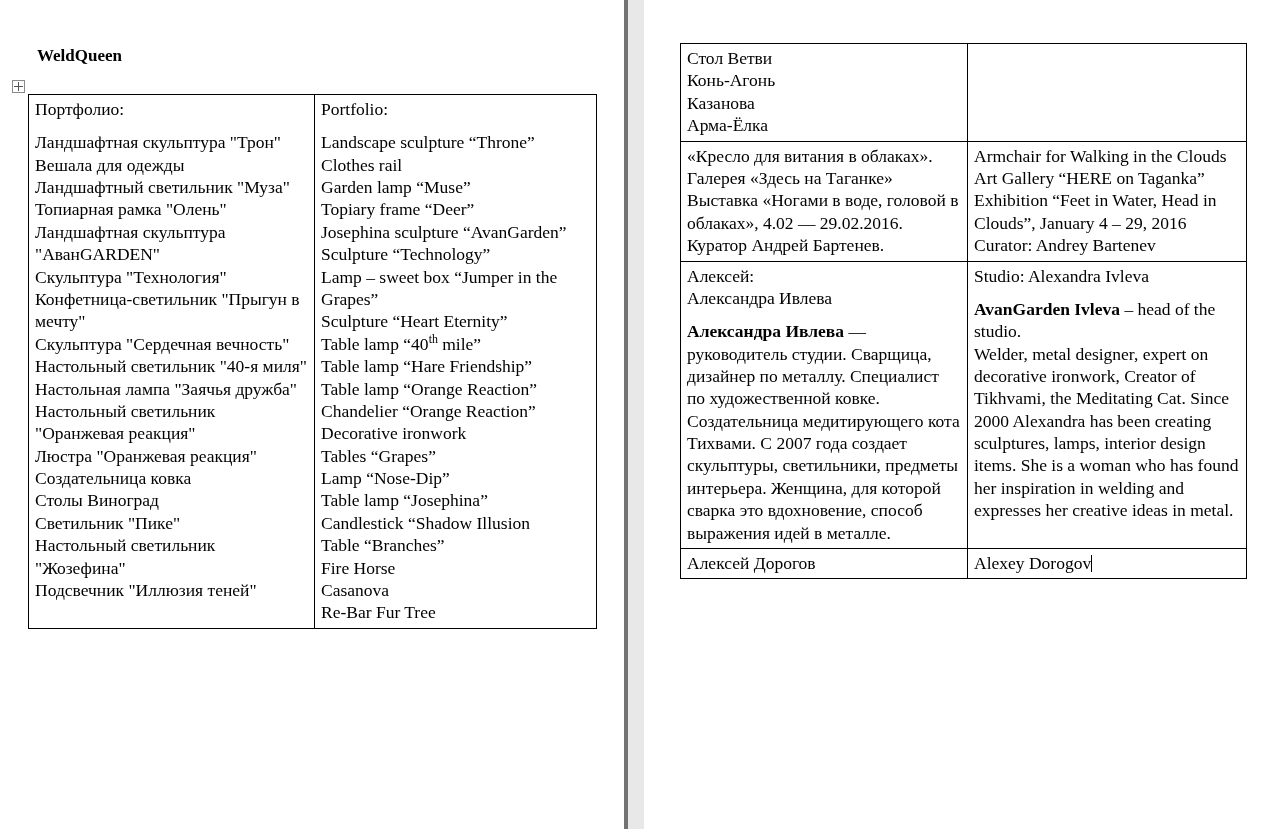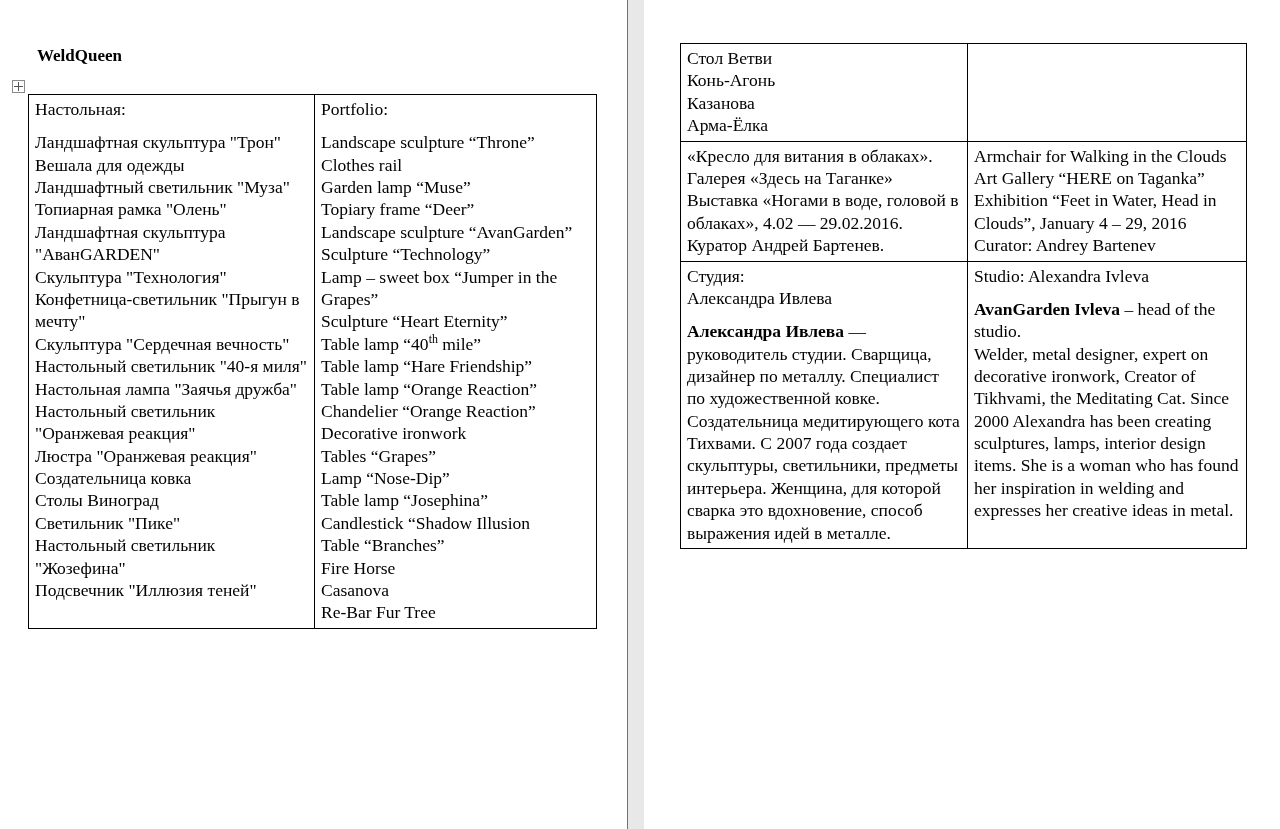--- a/index.html
+++ b/index.html
@@ -20,21 +20,21 @@
     height: 829px;
   }
   
   .page-left {
     position: absolute;
     left: 0;
     top: 0;
     width: 628px;
     height: 829px;
     background: #ffffff;
-    border-right: 1px solid #737373;
+    border-right: 4px solid #737373;
     box-sizing: border-box;
   }
   .gutter {
     position: absolute;
     left: 628px;
     top: 0;
     width: 16px;
     height: 829px;
     background: #e8e8e8;
   }
@@ -144,21 +144,21 @@
     <div class="table-handle"></div>
 
     <table class="doc-table tbl-left">
       <colgroup>
           <col class="c1">
           <col class="c2">
         </colgroup>
       <tbody>
         <tr>
           <td class="cell">
-            <p>Настольная:</p>
+            <p>Портфолио:</p>
             <p class="blank-line"></p>
             <p>Ландшафтная скульптура "Трон"</p>
             <p>Вешала для одежды</p>
             <p>Ландшафтный светильник "Муза"</p>
             <p>Топиарная рамка "Олень"</p>
             <p>Ландшафтная скульптура "АванGARDEN"</p>
             <p>Скульптура "Технология"</p>
             <p>Конфетница-светильник "Прыгун в мечту"</p>
             <p>Скульптура "Сердечная вечность"</p>
             <p>Настольный светильник "40-я миля"</p>
@@ -171,21 +171,21 @@
             <p>Настольный светильник "Жозефина"</p>
             <p>Подсвечник "Иллюзия теней"</p>
           </td>
           <td class="cell">
             <p>Portfolio:</p>
             <p class="blank-line"></p>
             <p>Landscape sculpture “Throne”</p>
             <p>Clothes rail</p>
             <p>Garden lamp “Muse”</p>
             <p>Topiary frame “Deer”</p>
-            <p>Landscape sculpture “AvanGarden”</p>
+            <p>Josephina sculpture “AvanGarden”</p>
             <p>Sculpture “Technology”</p>
             <p>Lamp – sweet box “Jumper in the Grapes”</p>
             <p>Sculpture “Heart Eternity”</p>
             <p>Table lamp “40<sup>th</sup> mile”</p>
             <p>Table lamp “Hare Friendship”</p>
             <p>Table lamp “Orange Reaction”</p>
             <p>Chandelier  “Orange Reaction”</p>
             <p>Decorative ironwork</p>
             <p>Tables “Grapes”</p>
             <p>Lamp “Nose-Dip”</p>
@@ -225,29 +225,37 @@
           </td>
           <td class="cell">
             <p>Armchair for Walking in the Clouds</p>
             <p>Art Gallery “HERE on Taganka”</p>
             <p>Exhibition “Feet in Water, Head in Clouds”, January 4 – 29, 2016</p>
             <p>Curator: Andrey Bartenev</p>
           </td>
         </tr>
         <tr>
           <td class="cell">
-            <p>Студия:</p>
+            <p>Алексей:</p>
             <p>Александра Ивлева</p>
             <p class="blank-line"></p>
             <p><b class="bold">Александра Ивлева</b><span> — руководитель студии. Сварщица, дизайнер по металлу. Специалист по художественной ковке. Создательница медитирующего кота Тихвами. С 2007 года создает скульптуры, светильники, предметы интерьера. Женщина, для которой сварка это вдохновение, способ выражения идей в металле.</span></p>
           </td>
           <td class="cell">
             <p>Studio: Alexandra Ivleva</p>
             <p class="blank-line"></p>
             <p><b class="bold">AvanGarden Ivleva</b><span> – head of the studio.</span></p>
             <p>Welder, metal designer, expert on decorative ironwork, Creator of Tikhvami, the Meditating Cat. Since 2000 Alexandra has been creating sculptures, lamps, interior design items. She is a woman who has found her inspiration in welding and expresses her creative ideas in metal.</p>
+          </td>
+        </tr>
+        <tr>
+          <td class="cell">
+            <p>Алексей Дорогов</p>
+          </td>
+          <td class="cell">
+            <p><span>Alexey Dorogov</span><span class="cursor"></span></p>
           </td>
         </tr>
       </tbody>
     </table>
   </div>
 
 </div>
 
 </body></html>

